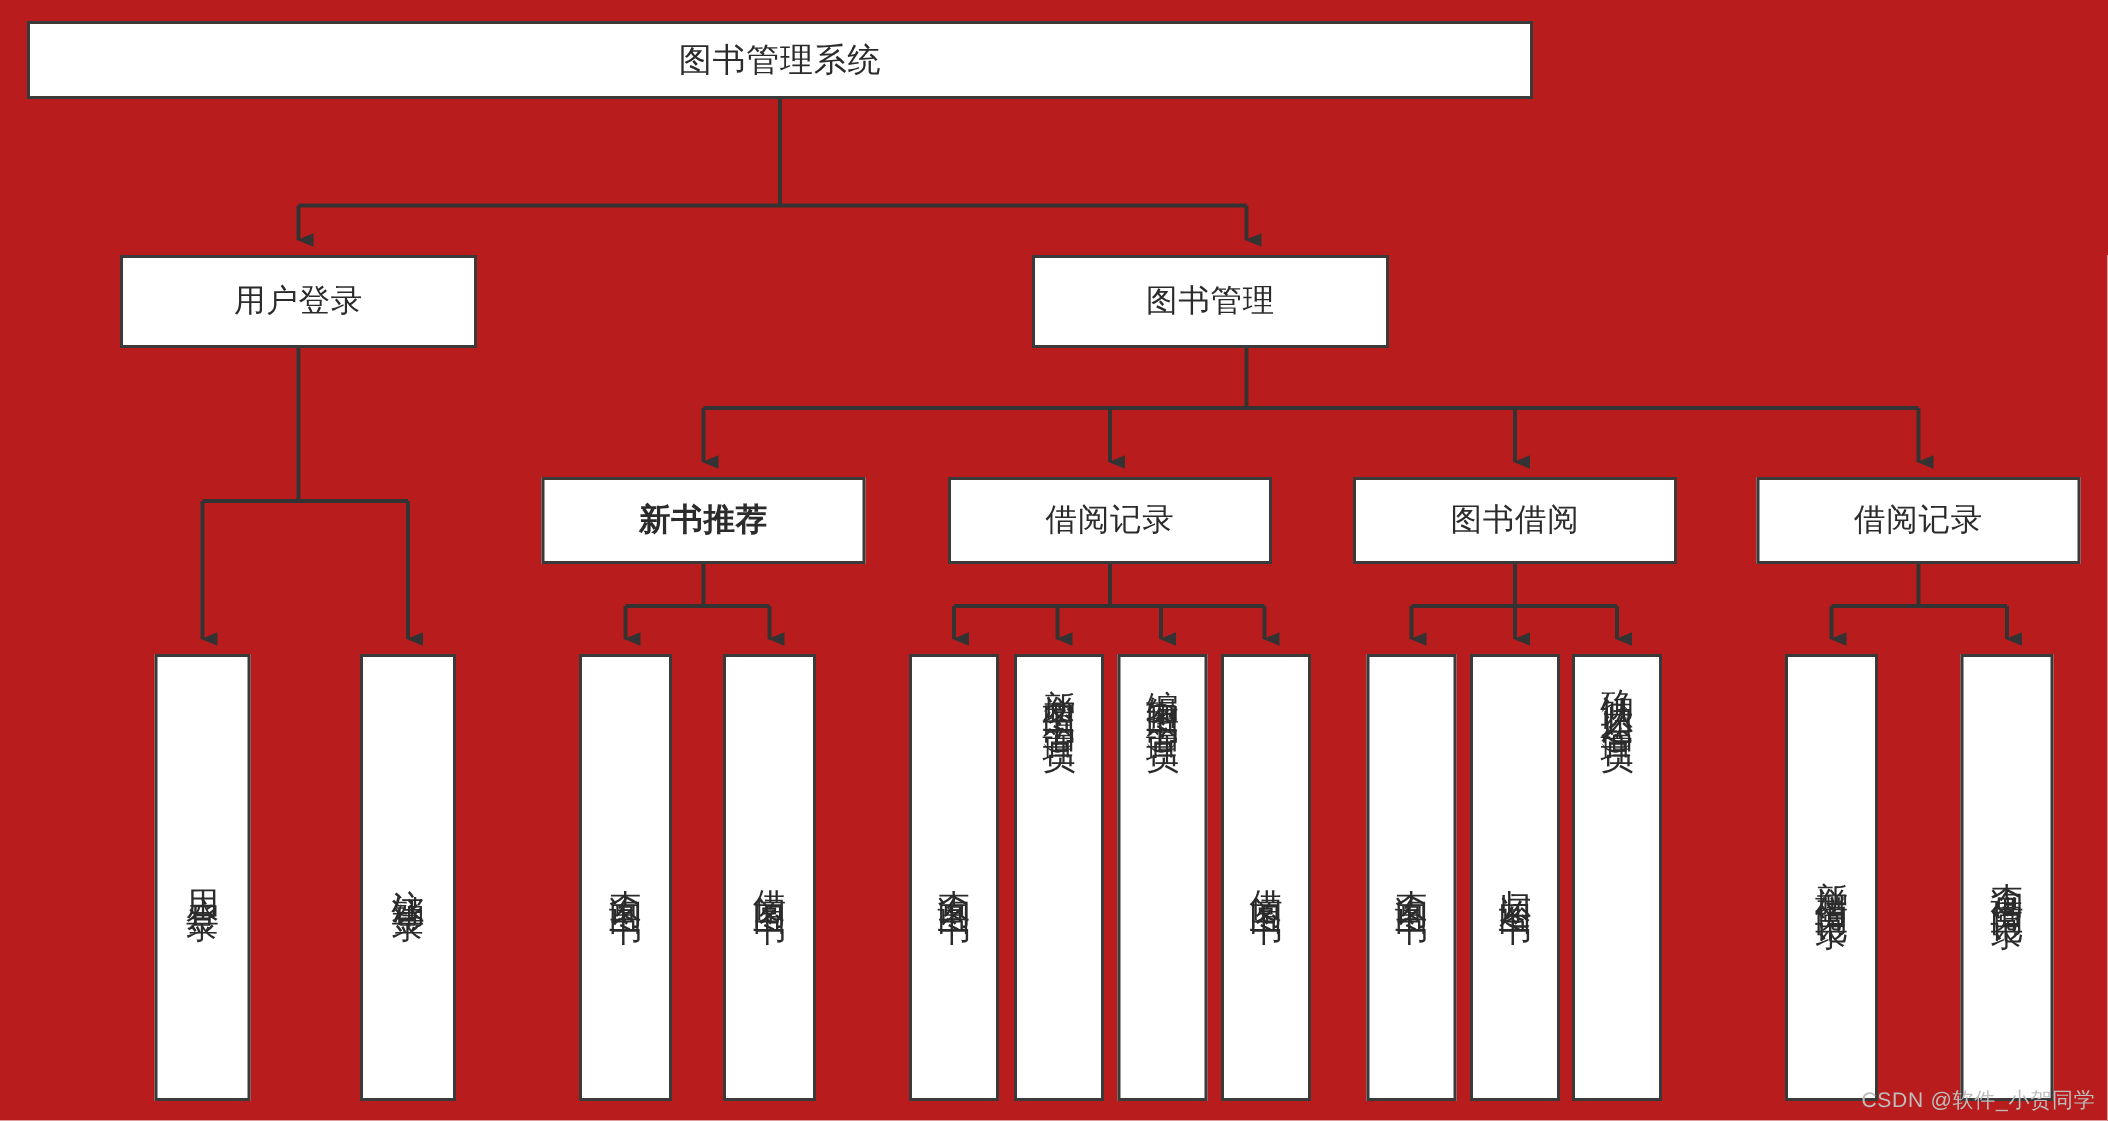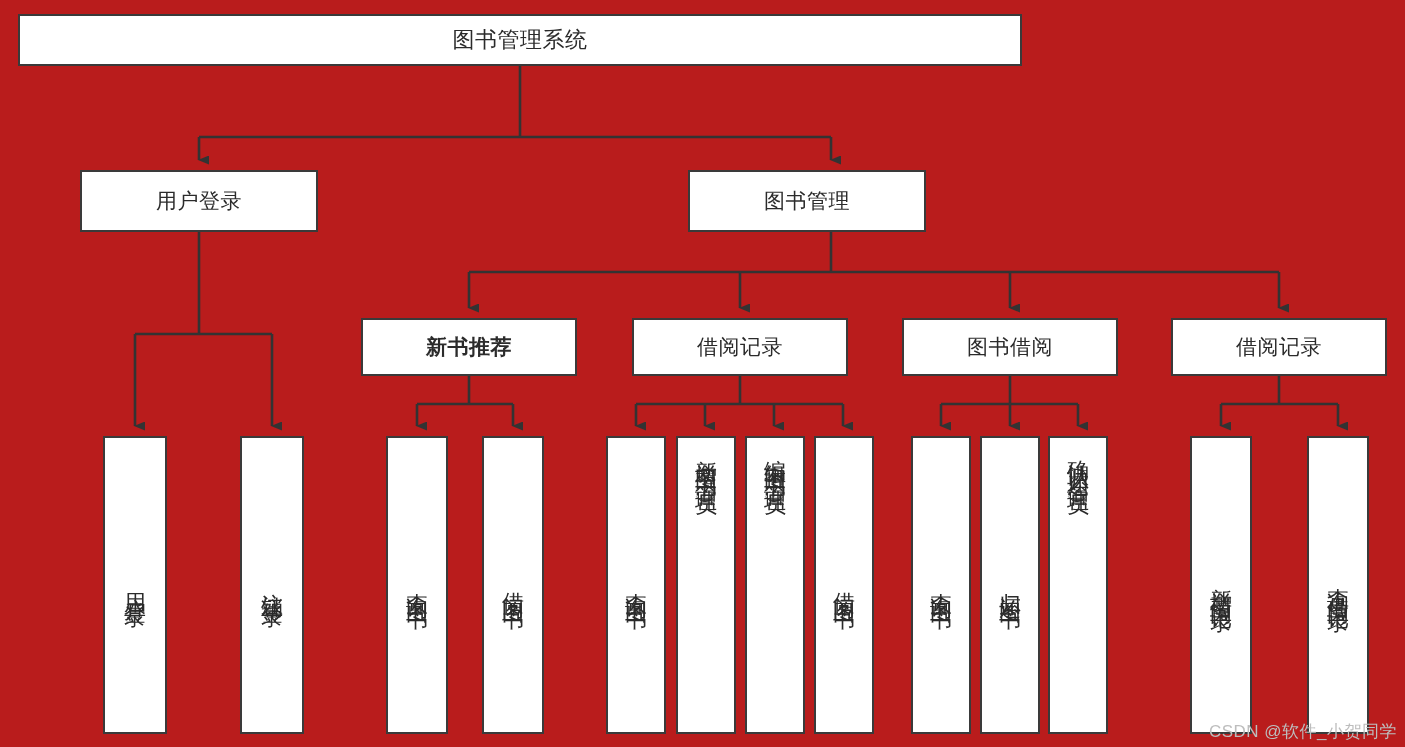--- a/index.html
+++ b/index.html
@@ -66,21 +66,21 @@
   }
   
   .node.vert.centered {
     align-items: center;
     padding-top: 0;
   }
   #watermark {
     position: absolute;
     right: 8px;
     bottom: 4px;
-    font-size: 17px;
+    font-size: 14px;
     color: #bdbdbd;
     letter-spacing: 0.5px;
     white-space: nowrap;
     pointer-events: none;
     text-align: right;
   }
 </style>
 </head>
 <body>
 

